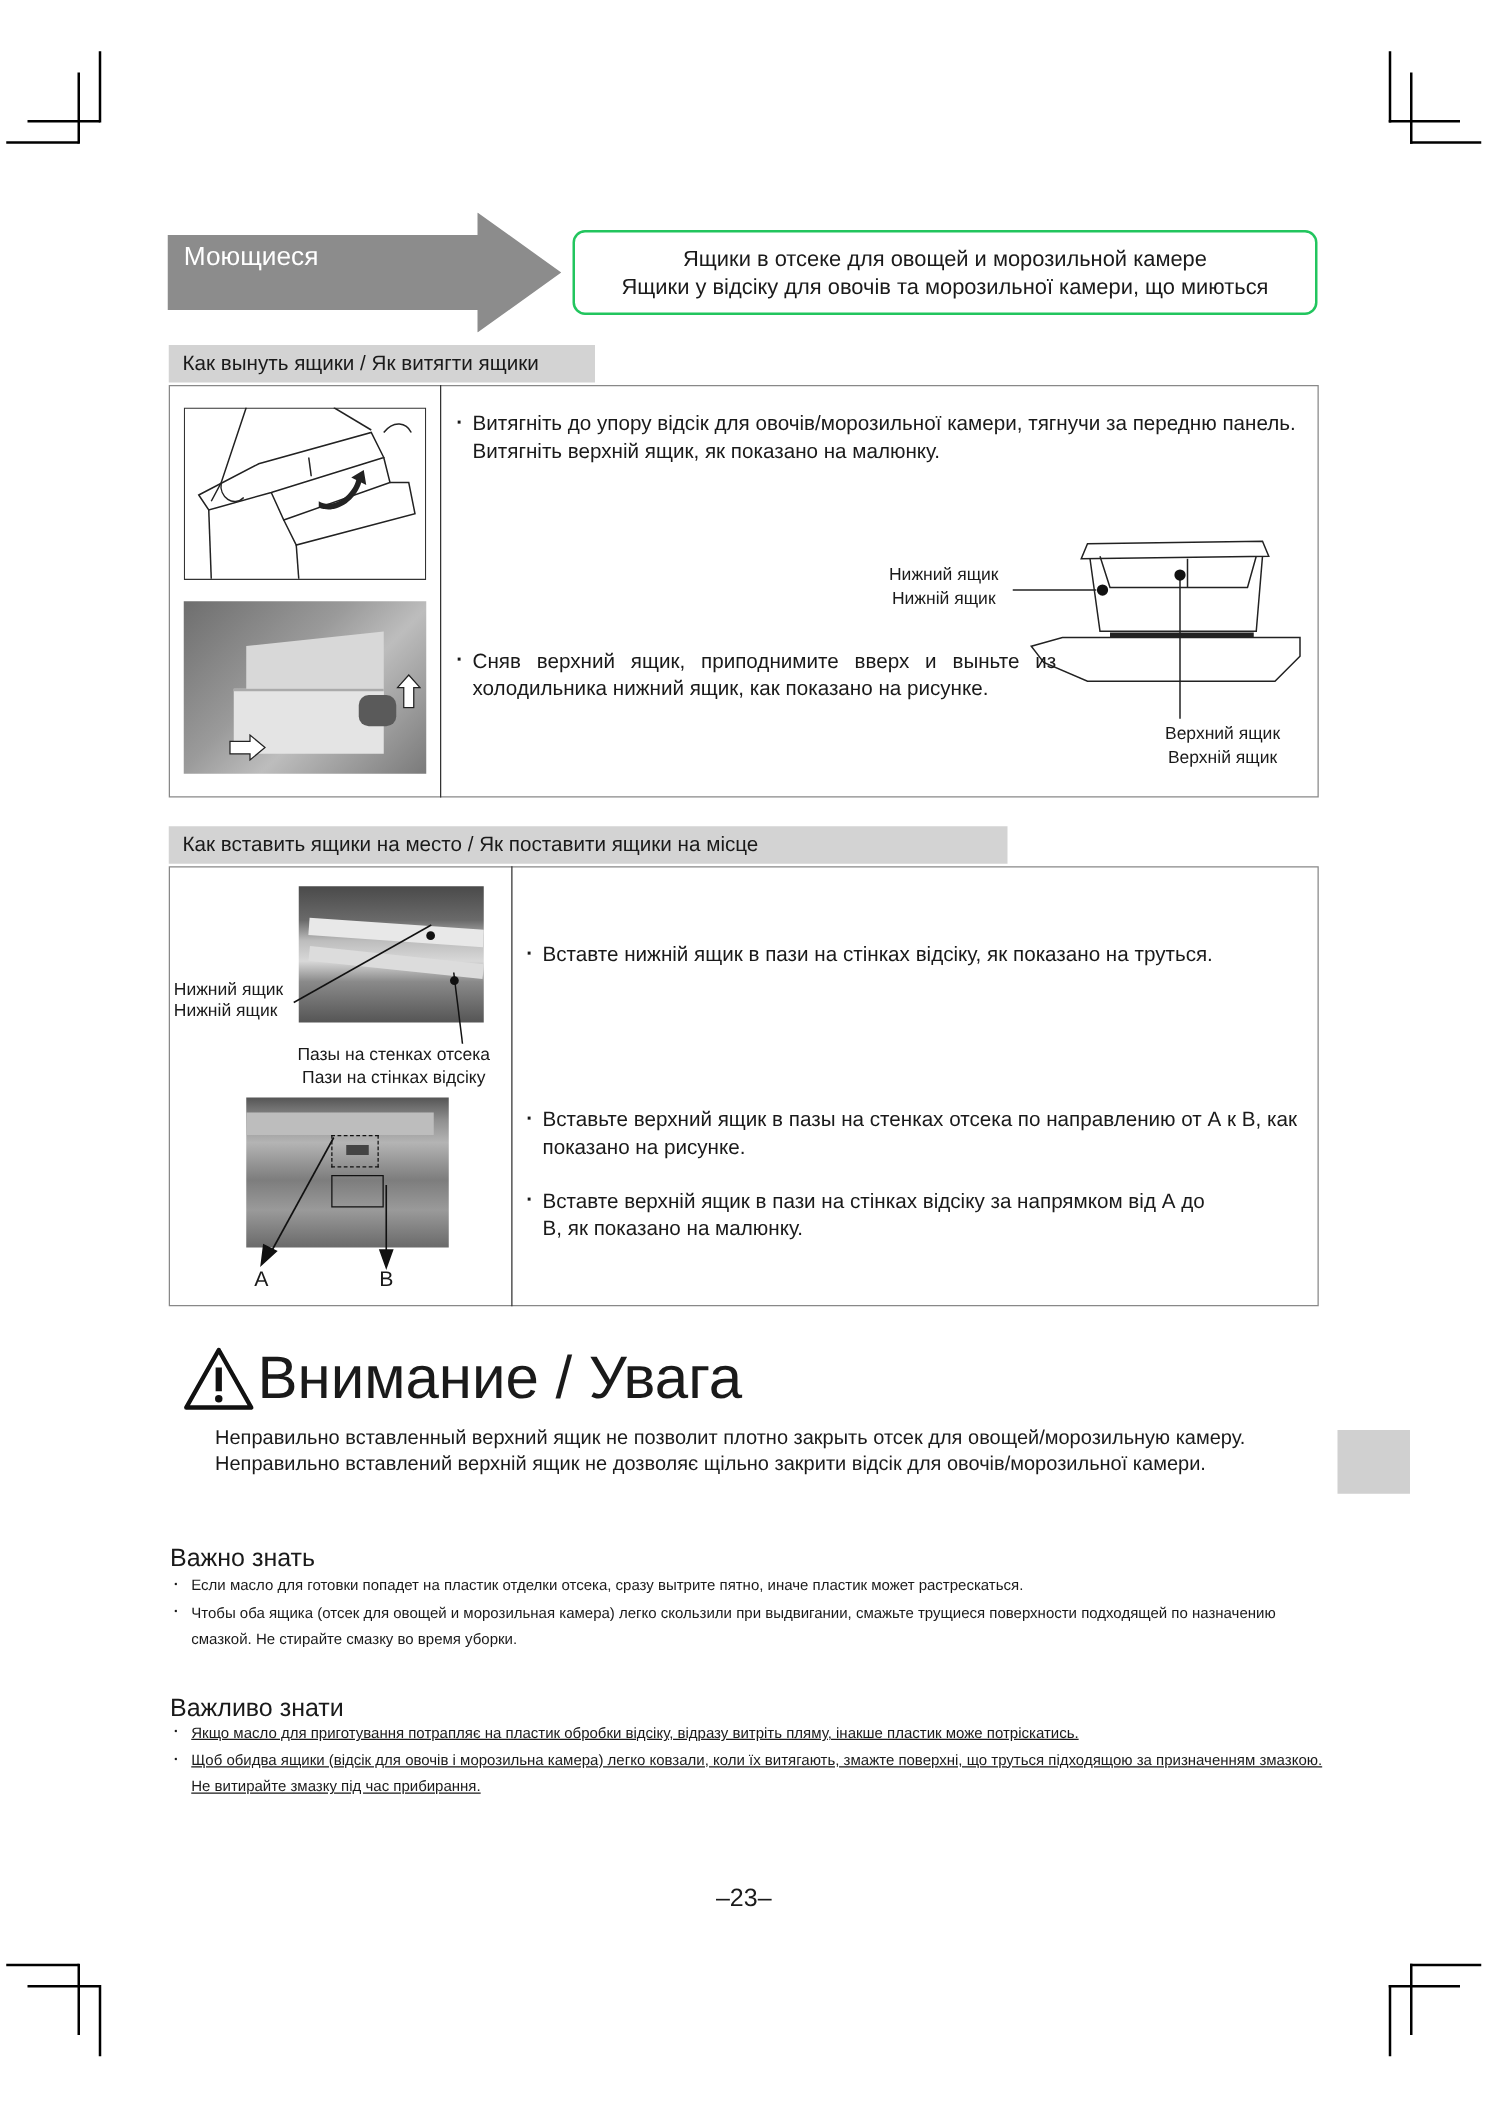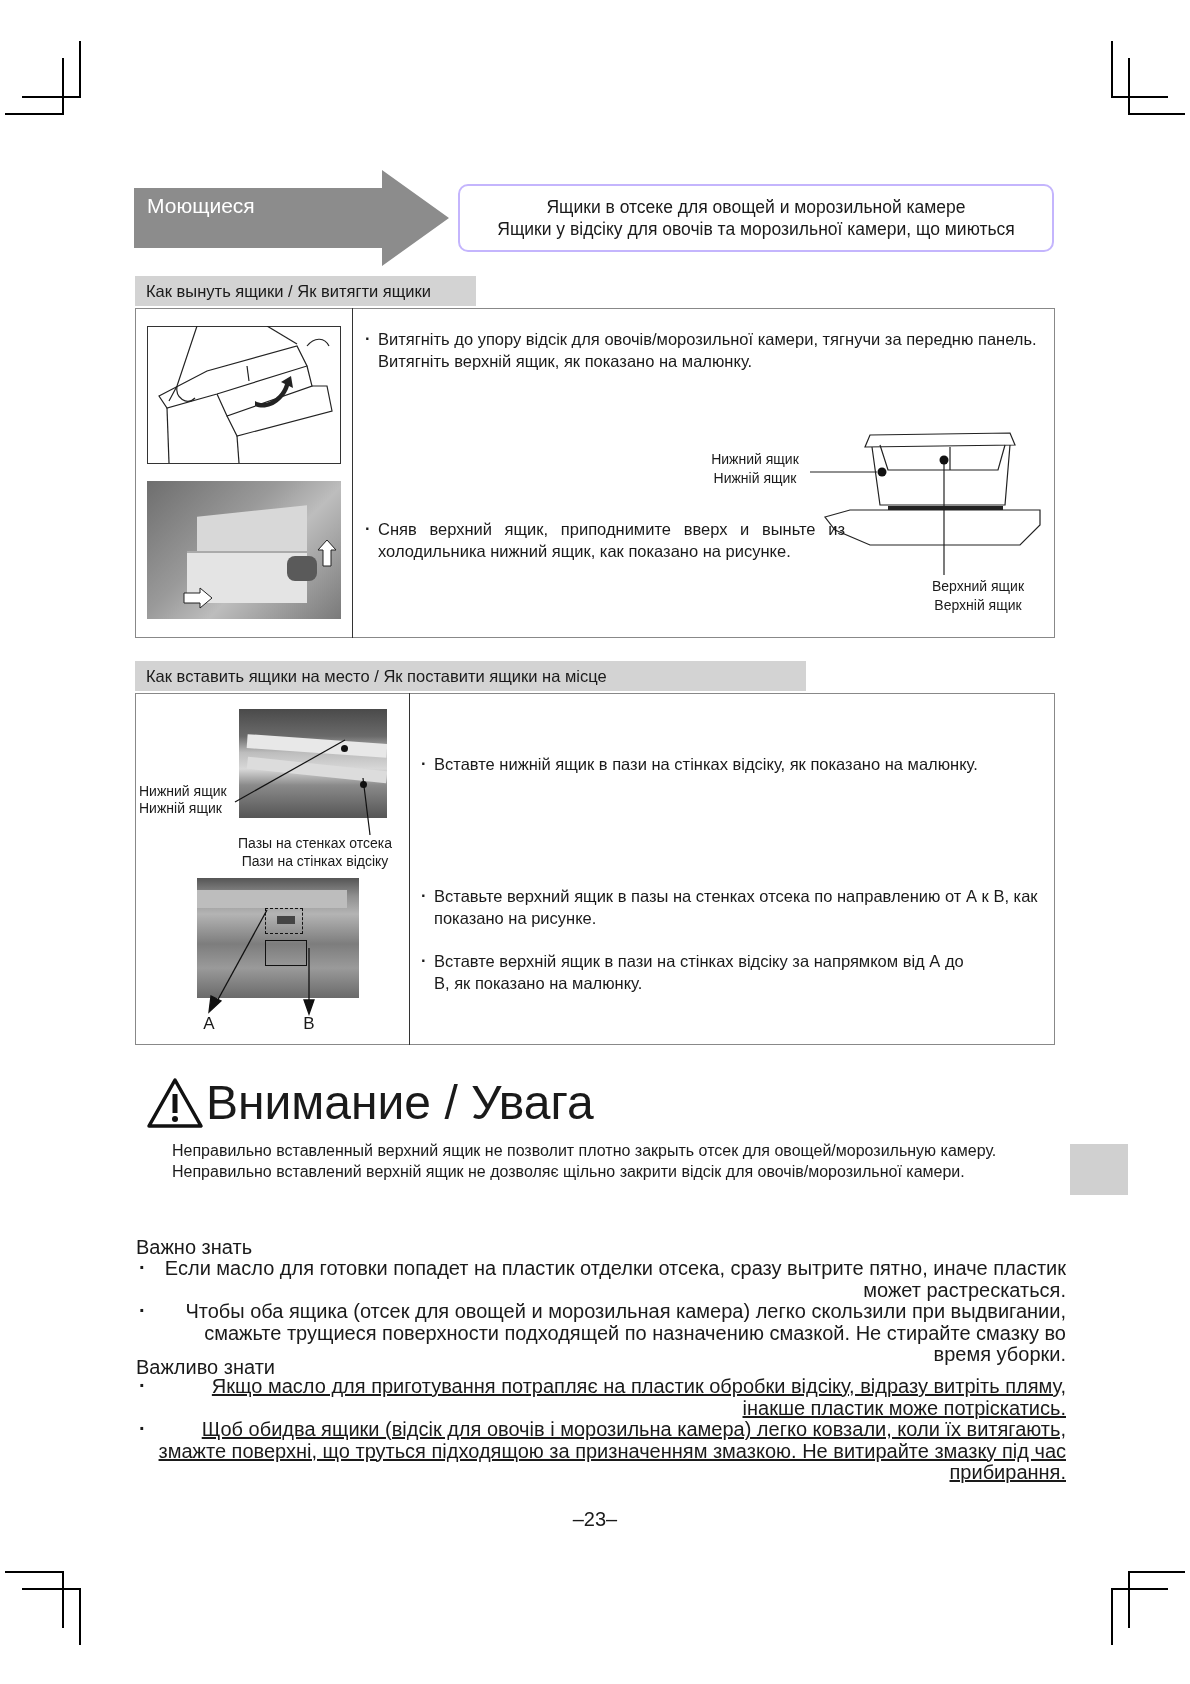--- a/index.html
+++ b/index.html
@@ -4,40 +4,40 @@
 <style>
   html, body { margin: 0; padding: 0; background: #ffffff; }
   body { width: 1190px; height: 1684px; position: relative; overflow: hidden;
          font-family: "Liberation Sans", sans-serif; color: #1a1a1a; }
   .abs { position: absolute; }
   .crop { position: absolute; background: #000; }
 
   
   #hdr-arrow { left: 134px; top: 170px; width: 315px; height: 96px; }
   #hdr-arrow-label { left: 147px; top: 194px; font-size: 21px; color: #ffffff; }
-  #hdr-box { left: 458px; top: 184px; width: 596px; height: 68px; border: 2px solid #c4b5fd;
+  #hdr-box { left: 458px; top: 184px; width: 596px; height: 68px; border: 2px solid #22c55e;
              border-radius: 10px; box-sizing: border-box; text-align: center;
              font-size: 17.5px; line-height: 22px; padding-top: 10px; }
 
   .sec-head { background: #d3d3d3; font-size: 16.5px; padding: 6px 10px 0 11px; height: 24px; box-sizing: content-box; }
   .panel { border: 1px solid #888; box-sizing: border-box; }
   .vline { background: #333; width: 1px; }
 
   .bul { position: absolute; font-size: 16.5px; line-height: 22px; }
   .bul .item { position: relative; padding-left: 13px; }
   .bul .item::before { content: "·"; position: absolute; left: 0; top: -1px; font-weight: bold; }
   .lbl { position: absolute; font-size: 14px; line-height: 19px; text-align: center; }
   .lbl-l { text-align: left; }
 
   .photo { position: absolute; overflow: hidden; }
 
   #warn-title { left: 146px; top: 1075px; font-size: 48px; line-height: 56px; display: flex; align-items: center; }
   #warn-body { left: 172px; top: 1140px; width: 890px; font-size: 16px; line-height: 21px; }
   .imp-title { position: absolute; left: 136px; font-size: 20px; line-height: 22px; }
-  .imp-list { position: absolute; left: 136px; width: 930px; font-size: 20px; line-height: 21.5px; text-align: right; }
+  .imp-list { position: absolute; left: 136px; width: 930px; font-size: 12px; line-height: 21.5px; }
   .imp-list .item { position: relative; padding-left: 17px; }
   .imp-list .item::before { content: "·"; position: absolute; left: 3px; top: -1px; font-weight: bold; }
 
   #page-num { left: 0; width: 1190px; top: 1508px; text-align: center; font-size: 20px; }
   #side-tab { left: 1070px; top: 1144px; width: 58px; height: 51px; background: #d0d0d0; }
 </style>
 </head>
 <body>
 
 <div>
@@ -174,21 +174,21 @@
     <line x1="62" y1="20" x2="10" y2="115"></line>
     <polygon points="4,122 6,106 16,111"></polygon>
     <line x1="104" y1="58" x2="104" y2="115"></line>
     <polygon points="104,124 99,110 109,110"></polygon>
   </g>
 </svg>
 <div class="lbl" style="left:199px;top:1014px;width:20px;font-size:17px;">A</div>
 <div class="lbl" style="left:299px;top:1014px;width:20px;font-size:17px;">B</div>
 
 <div class="bul" style="left:421px;top:753px;width:630px;">
-  <div class="item">Вставте нижній ящик в пази на стінках відсіку, як показано на малюнку.</div>
+  <div class="item">Вставте нижній ящик в пази на стінках відсіку, як показано на труться.</div>
 </div>
 <div class="bul" style="left:421px;top:885px;width:620px;">
   <div class="item">Вставьте верхний ящик в пазы на стенках отсека по направлению от А к В, как показано на рисунке.</div>
 </div>
 <div class="bul" style="left:421px;top:950px;width:560px;">
   <div class="item">Вставте верхній ящик в пази на стінках відсіку за напрямком від А до В, як показано на малюнку.</div>
 </div>
 
 <div id="warn-title" class="abs">
   <svg width="58" height="52" viewBox="0 0 58 52" style="margin-right:2px;">

